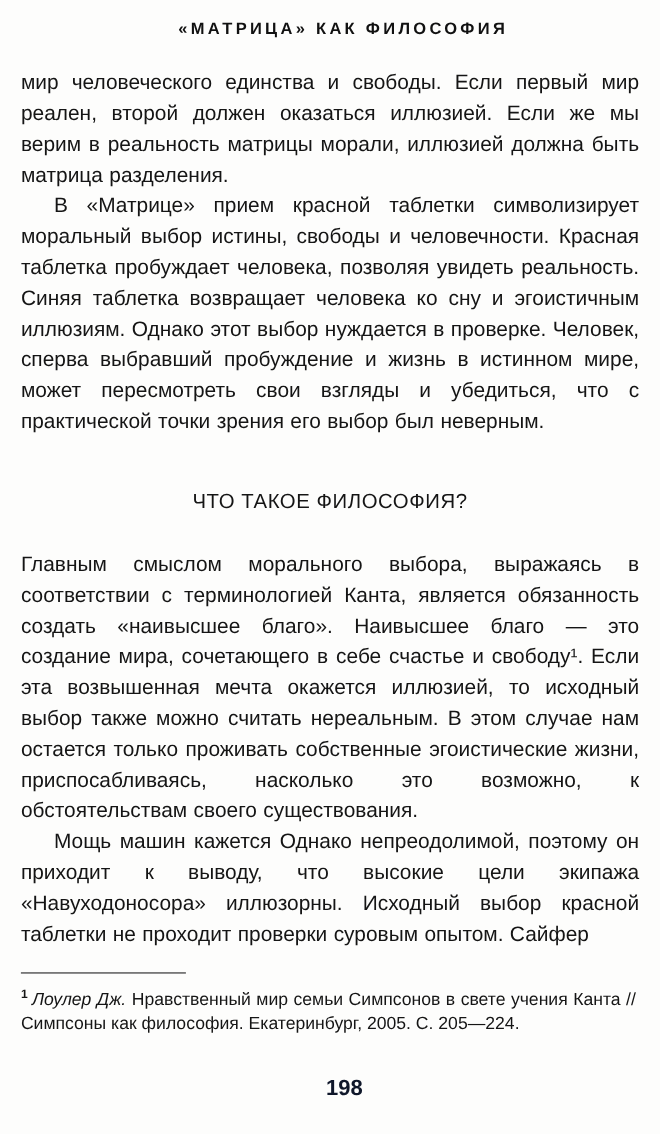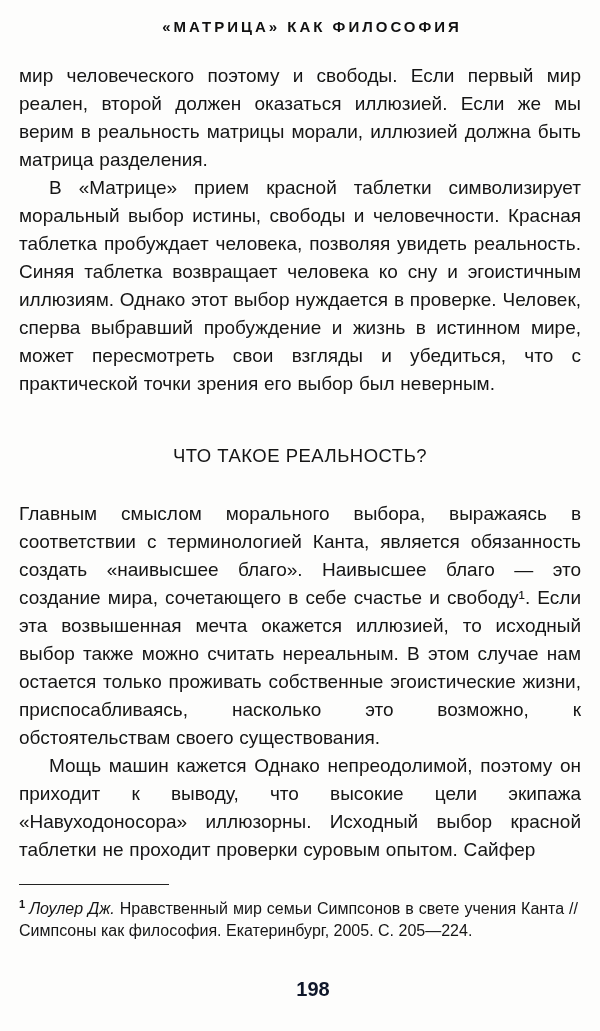--- a/index.html
+++ b/index.html
@@ -92,23 +92,23 @@
   }
 </style>
 </head>
 <body>
 
 <div class="page">
 
   <div class="running-head">«МАТРИЦА» КАК ФИЛОСОФИЯ</div>
 
   <div class="body-text">
-    <p class="para no-indent">мир человеческого поэтому и свободы. Если первый мир реален, второй должен оказаться иллюзией. Если же мы верим в реальность матрицы морали, иллюзией должна быть матрица разделения.</p>
+    <p class="para no-indent">мир человеческого единства и свободы. Если первый мир реален, второй должен оказаться иллюзией. Если же мы верим в реальность матрицы морали, иллюзией должна быть матрица разделения.</p>
     <p class="para indent">В «Матрице» прием красной таблетки символизирует моральный выбор истины, свободы и человечности. Красная таблетка пробуждает человека, позволяя увидеть реальность. Синяя таблетка возвращает человека ко сну и эгоистичным иллюзиям. Однако этот выбор нуждается в проверке. Человек, сперва выбравший пробуждение и жизнь в истинном мире, может пересмотреть свои взгляды и убедиться, что с практической точки зрения его выбор был неверным.</p>
-    <h2 class="section-heading">ЧТО ТАКОЕ РЕАЛЬНОСТЬ?</h2>
+    <h2 class="section-heading">ЧТО ТАКОЕ ФИЛОСОФИЯ?</h2>
     <p class="para no-indent">Главным смыслом морального выбора, выражаясь в соответствии с терминологией Канта, является обязанность создать «наивысшее благо». Наивысшее благо — это создание мира, сочетающего в себе счастье и свободу¹. Если эта возвышенная мечта окажется иллюзией, то исходный выбор также можно считать нереальным. В этом случае нам остается только проживать собственные эгоистические жизни, приспосабливаясь, насколько это возможно, к обстоятельствам своего существования.</p>
     <p class="para indent">Мощь машин кажется Однако непреодолимой, поэтому он приходит к выводу, что высокие цели экипажа «Навуходоносора» иллюзорны. Исходный выбор красной таблетки не проходит проверки суровым опытом. Сайфер</p>
   </div>
 
   <div class="footnote-area">
     <div class="footnote-rule"></div>
     <p class="footnote"><sup>1</sup><span class="fn-author">Лоулер Дж.</span><span> Нравственный мир семьи Симпсонов в свете учения Канта // Симпсоны как философия. Екатеринбург, 2005. С. 205—224.</span></p>
   </div>
 
   <div class="page-number">198</div>

